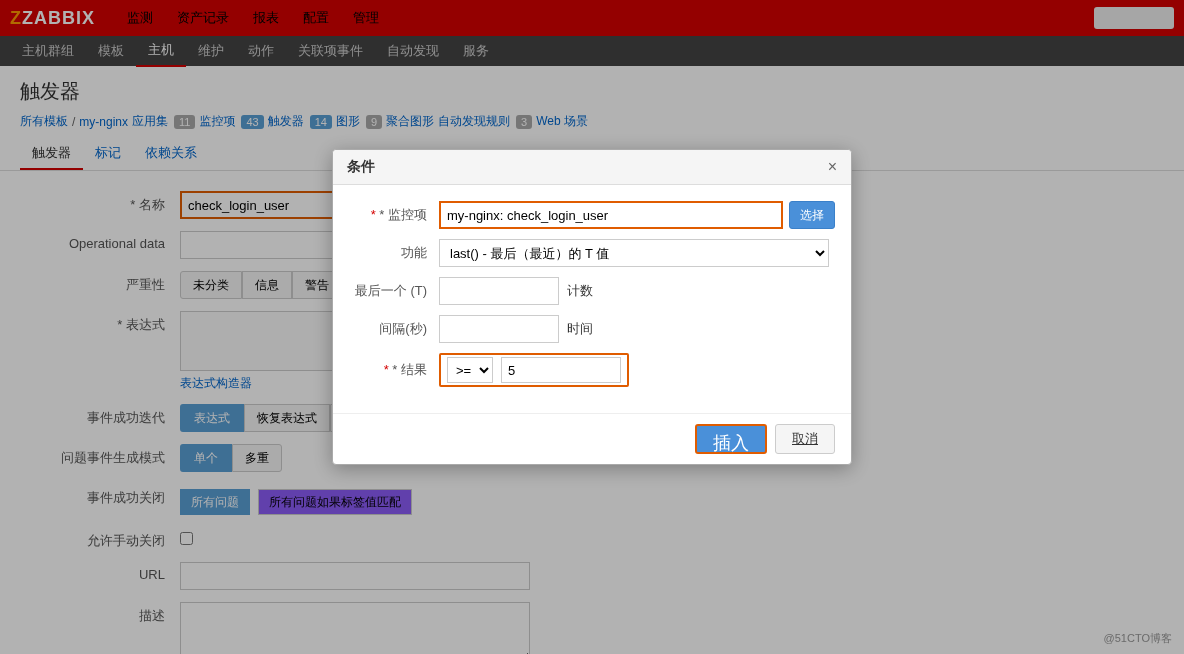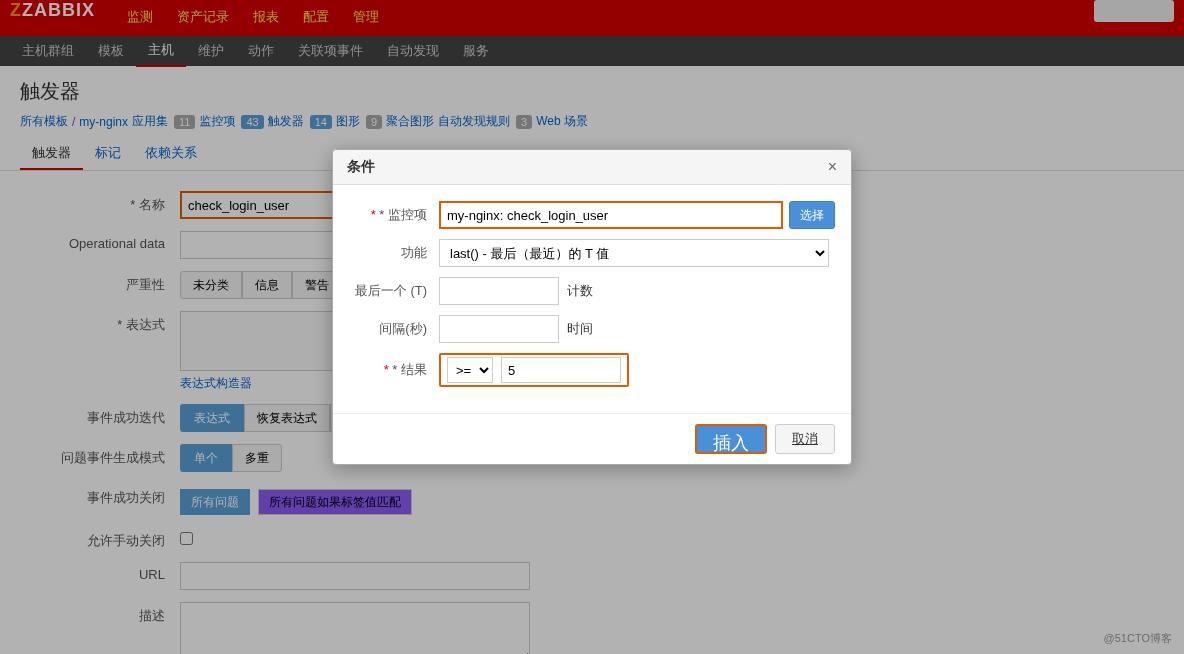--- a/index.html
+++ b/index.html
@@ -2,33 +2,34 @@
 <html><head>
   <meta charset="utf-8">
   <style>
     * { box-sizing: border-box; margin: 0; padding: 0; }
     body { font-family: Arial, sans-serif; font-size: 13px; background: #f0f0f0; color: #333; }
 
     
     .top-nav {
       background: #d40000;
       display: flex;
+      align-items: center;
       padding: 0 10px;
       height: 36px;
     }
     .top-nav .logo {
       color: white;
       font-weight: bold;
       font-size: 18px;
       margin-right: 20px;
       letter-spacing: 1px;
     }
     .top-nav .logo span { color: #f90; }
     .top-nav a {
-      color: #fde047;
+      color: #000000;
       text-decoration: none;
       padding: 8px 12px;
       font-size: 13px;
     }
 
     
     .second-nav {
       background: #444;
       display: flex;
       align-items: center;

